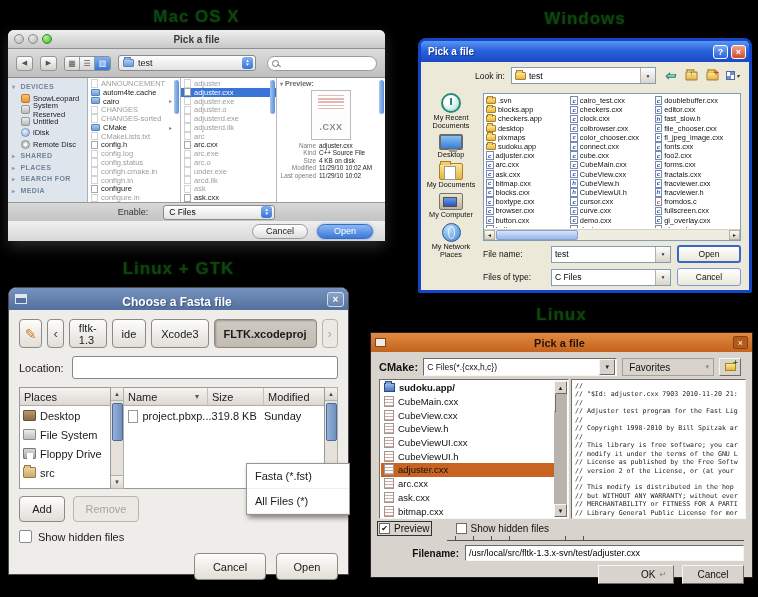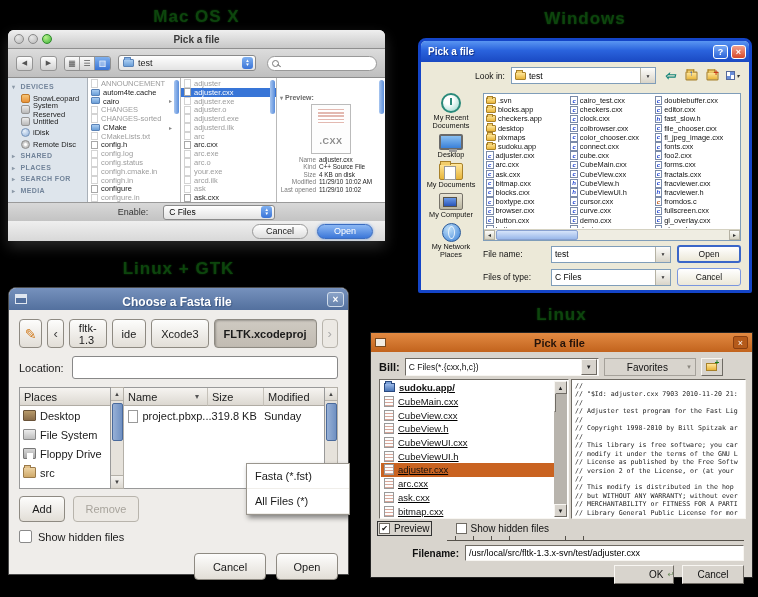--- a/index.html
+++ b/index.html
@@ -81,21 +81,21 @@
   .mrow.dim { color:#9c9c9c; }
   .mrow.dim .fic { opacity:.5; }
   .mrow.sel { background:#3875d7; color:#fff; }
   .mrow.arrow::after { content:"\25B8"; margin-left:auto; color:#8a8a8a; font-size:6px; }
   .fic { flex:0 0 auto; }
   .fic.folder { width:9px; height:7px; background:linear-gradient(#aacdf2,#6b9fd8);
     border:1px solid #5a83b8; border-radius:1px; }
   .fic.doc { width:7px; height:8.5px; background:#fff; border:1px solid #a8a8a8; }
   .vscroll { position:absolute; right:1px; top:2px; width:5px; height:34px; border-radius:3px;
     background:linear-gradient(90deg,#a8c6f0,#5b8edb); }
-  .mac-preview { flex:1; position:relative; overflow:hidden; padding:16px 3px; }
+  .mac-preview { flex:1; position:relative; overflow:hidden; padding:2px 3px; }
   .pv-head { font-size:7px; font-weight:bold; color:#666; }
   .pv-head::before { content:"\25BE"; color:#8a8a8a; margin-right:2px; font-size:6px; }
   .pv-icon { width:40px; height:50px; margin:3px auto 2px; background:#fdfdfd;
     border:1px solid #bbb; position:relative; display:flex; align-items:flex-end;
     justify-content:center; padding-bottom:7px; }
   .pv-icon::before { content:""; position:absolute; top:4px; left:6px; width:26px; height:16px;
     background:repeating-linear-gradient(#e3b9b1 0 1.4px,#fff 1.4px 3.2px); }
   .pv-icon::after { content:""; position:absolute; top:-1px; right:-1px;
     border-style:solid; border-width:0 7px 7px 0; border-color:#d5d5d5 #0000 #0000 #d5d5d5;
     transform:rotate(90deg); }
@@ -294,30 +294,30 @@
     justify-content:center; }
   .raised { background:#d8d4cd; border:1px solid; border-color:#f8f6f2 #6f6b64 #6f6b64 #f8f6f2; }
   .sunken { background:#fff; border:1px solid; border-color:#6f6b64 #f8f6f2 #f8f6f2 #6f6b64; }
   .fltk-row1 { display:flex; align-items:center; gap:5px; margin:6px 8px 0; }
   .fltk-row1 .lab { font-size:11px; font-weight:bold; color:#111; }
   .fltk-filter { width:194px; height:18px; display:flex; align-items:center; }
   .fltk-filter .txt { flex:1; font-size:8.5px; padding-left:3px; color:#111; white-space:nowrap;
     overflow:hidden; }
   .fltk-filter .arr { width:16px; height:16px; margin-right:1px; display:flex; align-items:center;
     justify-content:center; font-size:6px; color:#222; }
-  .fltk-fav { width:92px; height:18px; font-size:10px; color:#111; padding-left:22px;
+  .fltk-fav { width:92px; height:18px; font-size:10px; color:#111; padding-left:6px;
     display:flex; align-items:center; border:1px solid #a5a19a; background:#d8d4cd; }
   .fltk-fav::after { content:"\25BE"; margin-left:auto; margin-right:4px; font-size:7px; color:#8a867e; }
   .fltk-newfolder { width:22px; height:18px; display:flex; align-items:center; justify-content:center; }
   .fltk-newfolder .nf { width:11px; height:8px; background:linear-gradient(#ffe69a,#e8b53a);
     border:1px solid #a8812a; position:relative; }
   .fltk-newfolder .nf::after { content:"+"; position:absolute; top:-6px; right:-3px;
     color:#1a7a1a; font-size:8px; font-weight:bold; }
   .fltk-list { position:absolute; left:8px; top:46px; width:190px; height:140px; overflow:hidden; }
-  .fltk-list ul { position:absolute; inset:1px 14px 1px 1px;text-decoration:underline; }
+  .fltk-list ul { position:absolute; inset:1px 14px 1px 1px; }
   .fltk-list li { height:13.7px; display:flex; align-items:center; gap:4px; padding-left:3px;
     font-size:9.5px; color:#111; white-space:nowrap; }
   .fltk-list li.bold { font-weight:bold; }
   .fltk-list li.sel { background:#c96321; }
   .ff-doc { width:10px; height:11px; background:#fdfdfd; border:1px solid #999; flex:0 0 auto;
     background-image:repeating-linear-gradient(#0000 0 2px,#d8a79a 2px 3px); }
   .ff-folder { width:11px; height:9px; background:linear-gradient(#9ab8e8,#4a76b8);
     border:1px solid #2a4a80; flex:0 0 auto; position:relative; }
   .ff-folder::before { content:""; position:absolute; top:-3px; left:0; width:5px; height:2px;
     background:#7aa0d8; border:1px solid #2a4a80; border-bottom:none; }
@@ -340,21 +340,21 @@
   .fltk-ticks i { position:absolute; top:-5px; width:1px; height:5px; background:#55514a; }
   .fltk-fname { position:absolute; left:0; right:8px; top:212px; display:flex;
     align-items:center; gap:6px; }
   .fltk-fname .lab { width:88px; text-align:right; font-size:10px; font-weight:bold; color:#111; }
   .fltk-fname input { flex:1; height:16px; font-size:9px; padding-left:3px; outline:none;
     font-family:"Liberation Sans",sans-serif; background:#fff;
     border:1px solid; border-color:#6f6b64 #f8f6f2 #f8f6f2 #6f6b64; }
   .fltk-actions { position:absolute; right:8px; top:232px; display:flex; gap:8px; }
   .fltk-btn { height:19px; font-size:10px; color:#111; display:flex; align-items:center;
     justify-content:center; gap:4px; font-family:"Liberation Sans",sans-serif; }
-  .fltk-ok { width:60px;padding-left:35px; } .fltk-ok::after { content:"\21B5"; color:#6a8a5a; font-size:8px; }
+  .fltk-ok { width:76px;padding-left:35px; } .fltk-ok::after { content:"\21B5"; color:#6a8a5a; font-size:8px; }
   .fltk-cancel { width:62px; }
 </style>
 </head>
 <body>
 
 <div class="canvas">
 
   <div class="sec-label" id="lbl-mac">Mac OS X</div>
   <div class="sec-label" id="lbl-win">Windows</div>
   <div class="sec-label" id="lbl-gtk">Linux + GTK</div>
@@ -562,21 +562,21 @@
             <span>arc.exe</span>
           </li>
 
           <li class="mrow dim">
             <i class="fic doc"></i>
             <span>arc.o</span>
           </li>
 
           <li class="mrow dim">
             <i class="fic doc"></i>
-            <span>your.exe</span>
+            <span>under.exe</span>
           </li>
 
           <li class="mrow dim">
             <i class="fic doc"></i>
             <span>arcd.ilk</span>
           </li>
 
           <li class="mrow dim">
             <i class="fic doc"></i>
             <span>ask</span>
@@ -1058,21 +1058,21 @@
     </div>
   </div>
 
   <div class="fltk">
     <div class="fltk-titlebar">
       <i class="fltk-winicon"></i>
       <span class="fltk-title">Pick a file</span>
       <span class="fltk-close">×</span>
     </div>
     <div class="fltk-row1">
-      <span class="lab">Bill:</span>
+      <span class="lab">CMake:</span>
       <span class="fltk-filter sunken">
         <span class="txt">C Files(*.{cxx,h,c})</span>
         <i class="arr raised">▼</i>
       </span>
       <span class="fltk-fav">
         <span>Favorites</span>
       </span>
       <span class="fltk-newfolder raised">
         <i class="nf"></i>
       </span>

